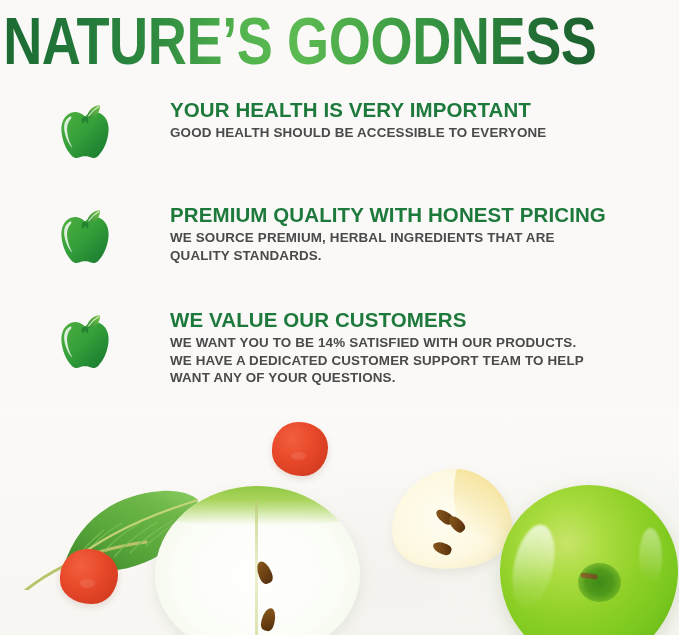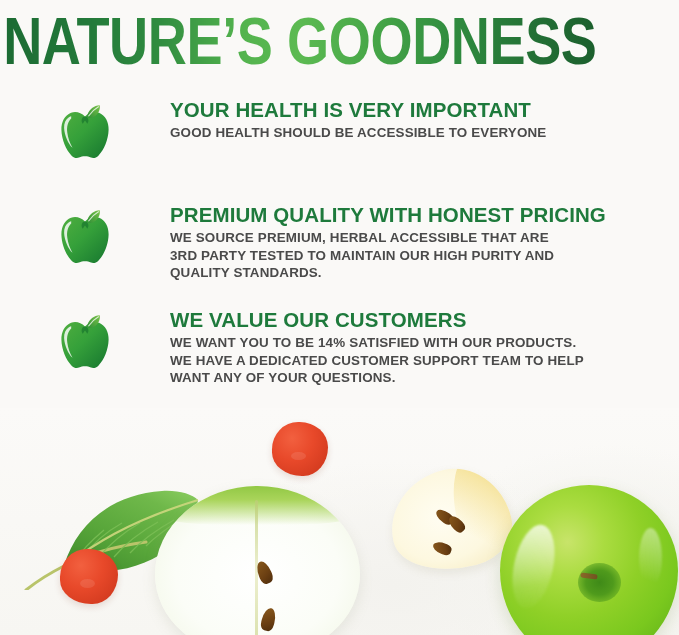--- a/index.html
+++ b/index.html
@@ -296,22 +296,21 @@
           <path d="M27 16.5c4-4.2 9.3-5.6 14-3.8 6.4 2.5 9.8 9.4 9.6 17.1-.25 9.6-4.6 20.3-10 25.6-2.5 2.5-5.2 3.3-7.6 2.2-2-.9-3.6-1.4-6-1.4s-4 .5-6 1.4c-2.4 1.1-5.1.3-7.6-2.2C8 50.1 3.65 39.4 3.4 29.8 3.2 22.1 6.6 15.2 13 12.7c4.7-1.8 10 -.4 14 3.8z" fill="url(#appleGrad1)"></path>
           <path d="M27 16.5c-1.9 0-3.4 1.6-3.4 4.1 0 1.2.5 2.3 1.2 3.1.7-1.2 1.4-2.4 2.2-3.3.8.9 1.5 2.1 2.2 3.3.7-.8 1.2-1.9 1.2-3.1 0-2.5-1.5-4.1-3.4-4.1z" fill="#0f6a2a" opacity="0.55"></path>
           <path d="M13.2 18.6c-3.3 3.1-4.6 8.2-3.9 13.9.6 5.2 2.6 11 5.2 15.3-4.4-3.9-8.1-13-8.4-19.9-.2-4.6 1.5-8.2 4.2-10.2.9-.7 1.9-1.2 2.9-1.5z" fill="#ffffff" opacity="0.82"></path>
           <path d="M29.5 14.6c1.6-5.2 6.6-9.1 12.2-9.4 1 5-2.2 10.3-7.1 12.2-2.1.8-3.9.8-5.1-.3-.3-.8-.3-1.7 0-2.5z" fill="url(#leafGrad1)"></path>
           <path d="M40.8 6.6c-4 2.3-7.6 5.6-10.4 9.7" stroke="#ffffff" stroke-width="1.1" fill="none" opacity="0.75"></path>
         </svg>
       </div>
       <div class="text-cell">
         <h3 class="feature-heading">PREMIUM QUALITY WITH HONEST PRICING</h3>
         <p class="feature-body">
-          <span class="ln">WE SOURCE PREMIUM, HERBAL ACCESSIBLE THAT ARE</span>
-          <span class="ln">3RD PARTY TESTED TO MAINTAIN OUR HIGH PURITY AND</span>
+          <span class="ln">WE SOURCE PREMIUM, HERBAL INGREDIENTS THAT ARE</span>
           <span class="ln">QUALITY STANDARDS.</span>
         </p>
       </div>
     </div>
 
     <div class="feature feature-2">
       <div class="icon-cell">
         <svg class="apple-icon" viewBox="0 0 54 62">
           <path d="M27 16.5c4-4.2 9.3-5.6 14-3.8 6.4 2.5 9.8 9.4 9.6 17.1-.25 9.6-4.6 20.3-10 25.6-2.5 2.5-5.2 3.3-7.6 2.2-2-.9-3.6-1.4-6-1.4s-4 .5-6 1.4c-2.4 1.1-5.1.3-7.6-2.2C8 50.1 3.65 39.4 3.4 29.8 3.2 22.1 6.6 15.2 13 12.7c4.7-1.8 10 -.4 14 3.8z" fill="url(#appleGrad1)"></path>
           <path d="M27 16.5c-1.9 0-3.4 1.6-3.4 4.1 0 1.2.5 2.3 1.2 3.1.7-1.2 1.4-2.4 2.2-3.3.8.9 1.5 2.1 2.2 3.3.7-.8 1.2-1.9 1.2-3.1 0-2.5-1.5-4.1-3.4-4.1z" fill="#0f6a2a" opacity="0.55"></path>

